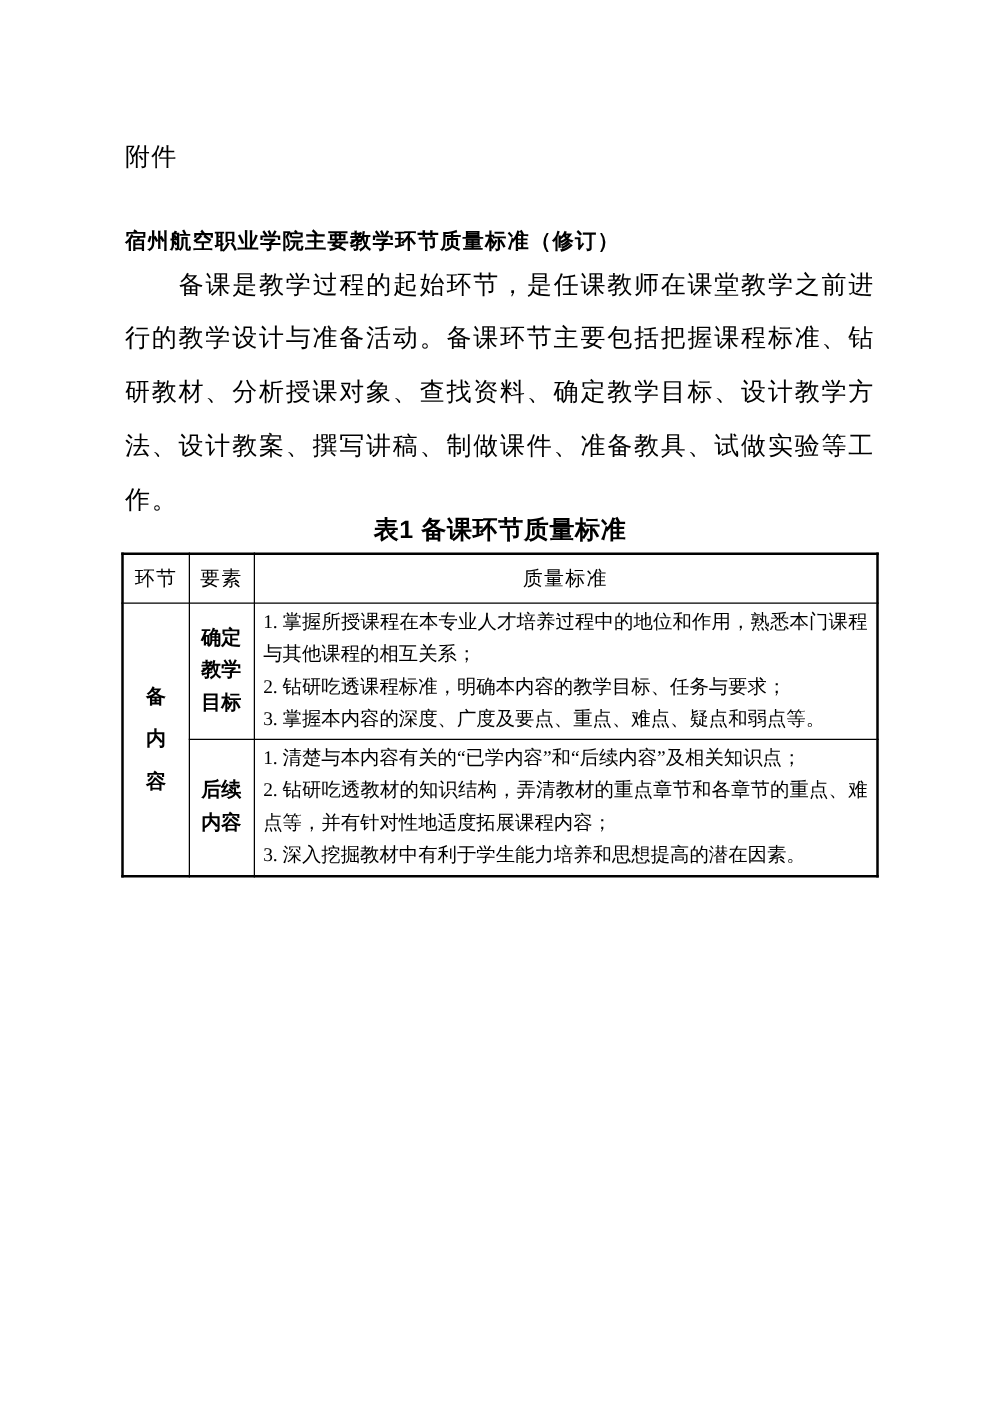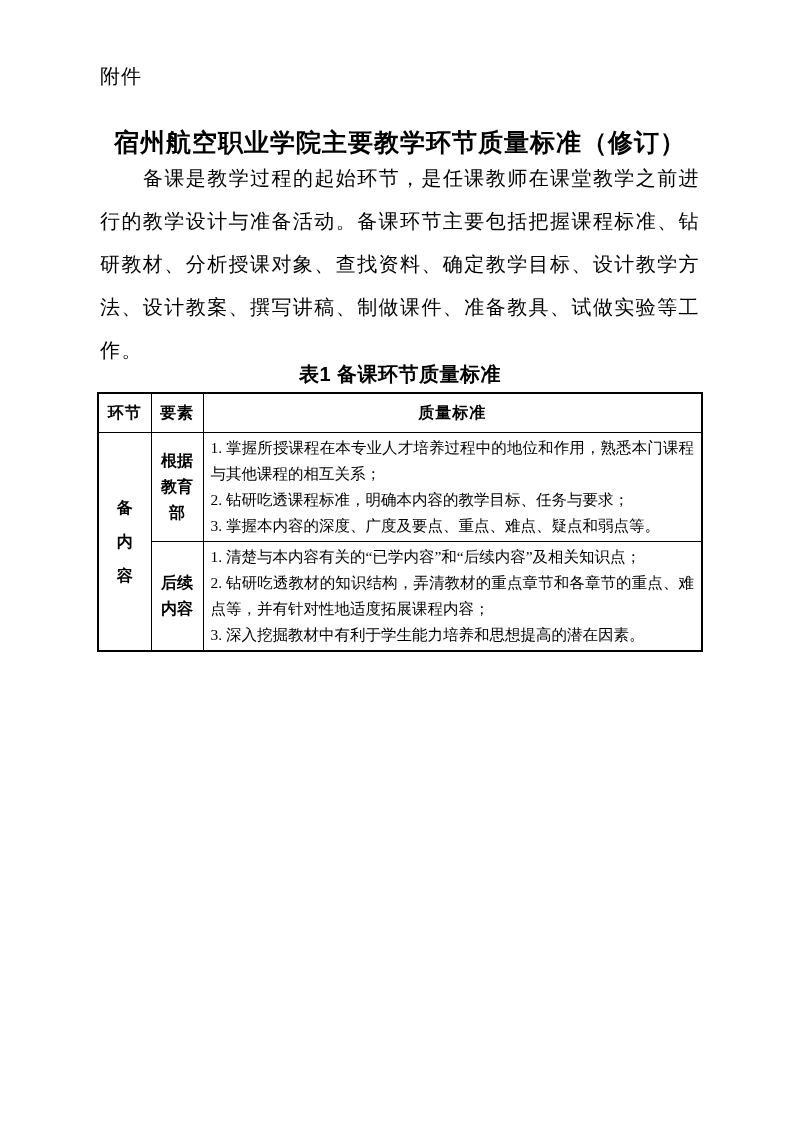--- a/index.html
+++ b/index.html
@@ -1,30 +1,30 @@
 <!DOCTYPE html>
 <html><head>
 <meta charset="utf-8">
 <style>
   html,body{margin:0;padding:0;background:#ffffff;}
   .page{
     position:relative;
     width:794px;height:870px;
     box-sizing:border-box;
-    padding:64px 94px 0 100px;
+    padding:114px 94px 0 100px;
     background:#ffffff;
     color:#000;
     font-family:"Liberation Serif","DejaVu Serif",serif;
     overflow:hidden;
   }
   .attachment{font-size:20px;line-height:24px;letter-spacing:1px;}
   .doc-title{
     font-family:"Liberation Sans","DejaVu Sans",sans-serif;
-    font-weight:700;font-size:25px;line-height:29px;
-    text-align:center;margin:40px 0 0 0;letter-spacing:1px;
+    font-weight:700;font-size:17px;line-height:29px;
+    margin:40px 0 0 0;letter-spacing:1px;
   }
   .body-para{
     margin:20px 0 0 0;
     font-size:20px;line-height:43px;
     text-align:justify;text-justify:inter-ideograph;
     letter-spacing:1.4px;text-indent:2.15em;
   }
   .body-para.second{margin-top:0;}
   .section-heading{
     font-family:"Liberation Sans","DejaVu Sans",sans-serif;
@@ -38,21 +38,21 @@
   }
   table.qs{
     border-collapse:collapse;
     width:606px;margin-left:-3px;
     table-layout:fixed;
     border:2px solid #000;
   }
   table.qs th, table.qs td{border:1px solid #000;vertical-align:middle;}
   table.qs th{
     font-family:"Liberation Sans","DejaVu Sans",sans-serif;
-    font-weight:700;font-size:16px;height:38px;
+    font-weight:400;font-size:16px;height:38px;
     text-align:center;letter-spacing:1px;padding:0;
   }
   col.c1{width:53px;} col.c2{width:52px;}
   td.link-cell, td.element-cell{text-align:center;padding:0;}
   .vertical-label{
     display:inline-block;width:1.15em;
     word-break:break-all;line-height:34px;
     font-family:"Liberation Sans","DejaVu Sans",sans-serif;
     font-weight:700;font-size:16px;
   }
@@ -94,21 +94,21 @@
       <tr>
         <th>环节</th>
         <th>要素</th>
         <th>质量标准</th>
       </tr>
       <tr class="row-a">
         <td class="link-cell" rowspan="2">
           <span class="vertical-label">备内容</span>
         </td>
         <td class="element-cell">
-          <span class="element-label">根据教育部</span>
+          <span class="element-label">确定教学目标</span>
         </td>
         <td class="standards-cell">
           <div>1. 掌握所授课程在本专业人才培养过程中的地位和作用，熟悉本门课程与其他课程的相互关系；</div>
           <div>2. 钻研吃透课程标准，明确本内容的教学目标、任务与要求；</div>
           <div>3. 掌握本内容的深度、广度及要点、重点、难点、疑点和弱点等。</div>
         </td>
       </tr>
       <tr class="row-b">
         <td class="element-cell">
           <span class="element-label">后续内容</span>

